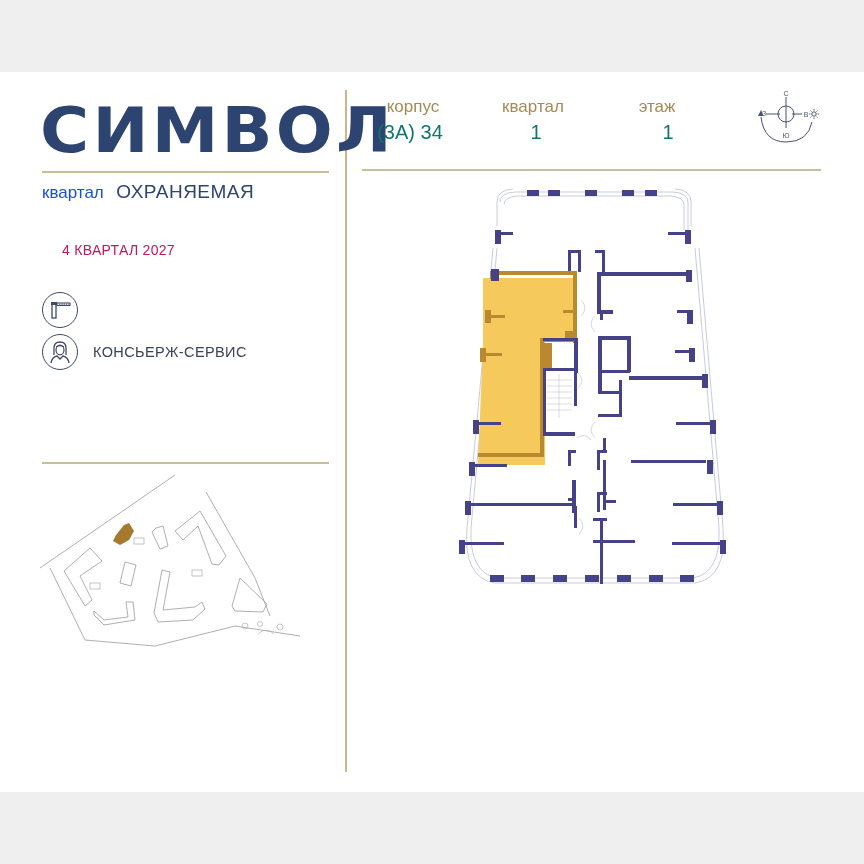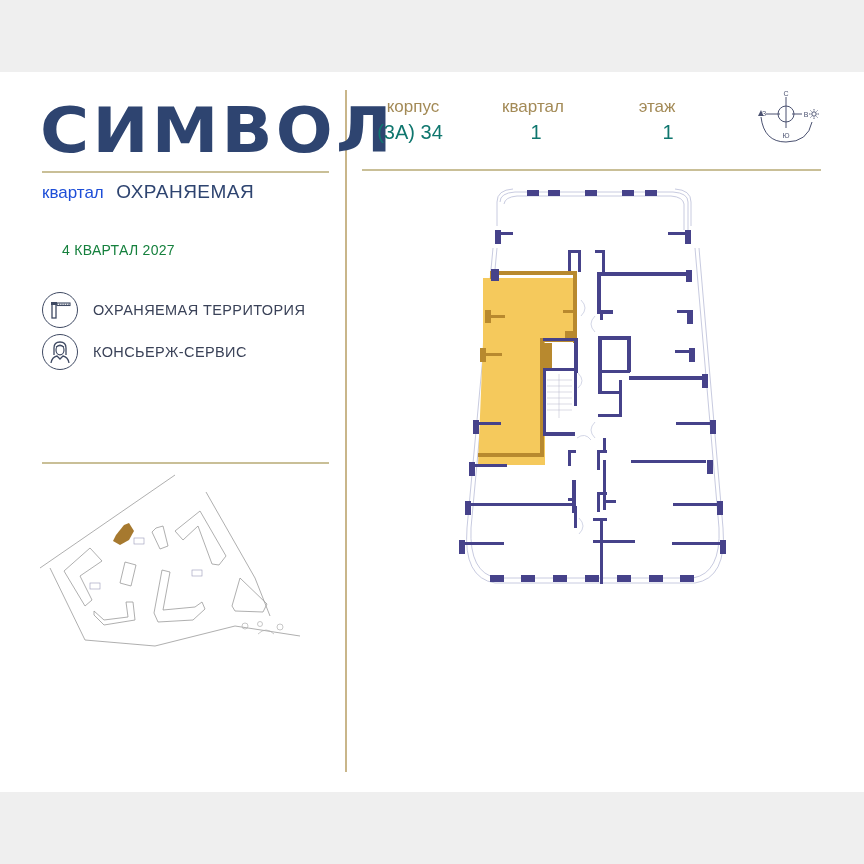--- a/index.html
+++ b/index.html
@@ -29,21 +29,21 @@
     background: #c9bf97;
   }
   .quarter {
     position: absolute; left: 42px; top: 180px; line-height: 24px;
     white-space: nowrap;
   }
   .quarter .lbl { color: #1d4ed8; font-size: 17px; }
   .quarter .val { color: #2e4470; font-size: 19px; margin-left: 8px; letter-spacing: 0.5px; }
   .delivery {
     position: absolute; left: 62px; top: 242px;
-    color: #15803d; font-size: 14px; letter-spacing: 0.3px;
+    color: #be185d; font-size: 14px; letter-spacing: 0.3px;
   }
   .feature {
     position: absolute; left: 42px; display: flex; align-items: center;
   }
   .feature .ic {
     width: 36px; height: 36px; border: 1.5px solid #3f4a63; border-radius: 50%;
     display: flex; align-items: center; justify-content: center; box-sizing: border-box;
   }
   .feature .txt {
     margin-left: 15px; color: #3a4258; font-size: 14.5px; letter-spacing: 0.4px;
@@ -82,21 +82,20 @@
 
 <div class="feature" style="top:292px;">
   <div class="ic">
     <svg width="26" height="26" viewBox="0 0 26 26">
       <rect x="5" y="6" width="4" height="15" fill="none" stroke="#3f4a63" stroke-width="1.3"></rect>
       <rect x="4" y="5" width="6" height="3" fill="#3f4a63"></rect>
       <rect x="10" y="6" width="13" height="2.5" fill="none" stroke="#3f4a63" stroke-width="1.1"></rect>
       <line x1="12" y1="7.2" x2="22" y2="7.2" stroke="#3f4a63" stroke-width="1" stroke-dasharray="1.3 1"></line>
     </svg>
   </div>
-  <span class="txt">ОХРАНЯЕМАЯ ТЕРРИТОРИЯ</span>
 </div>
 
 <div class="feature" style="top:334px;">
   <div class="ic">
     <svg width="26" height="26" viewBox="0 0 26 26">
       <path d="M7 16 L7 9 Q7 3 13 3 Q19 3 19 9 L19 16" fill="none" stroke="#3f4a63" stroke-width="1.3"></path>
       <ellipse cx="13" cy="11" rx="4" ry="4.8" fill="none" stroke="#3f4a63" stroke-width="1.2"></ellipse>
       <path d="M9 8 Q13 5.5 17 8" fill="none" stroke="#3f4a63" stroke-width="1.1"></path>
       <path d="M4 24 Q5 18 10 17 L13 20 L16 17 Q21 18 22 24" fill="none" stroke="#3f4a63" stroke-width="1.3"></path>
     </svg>

